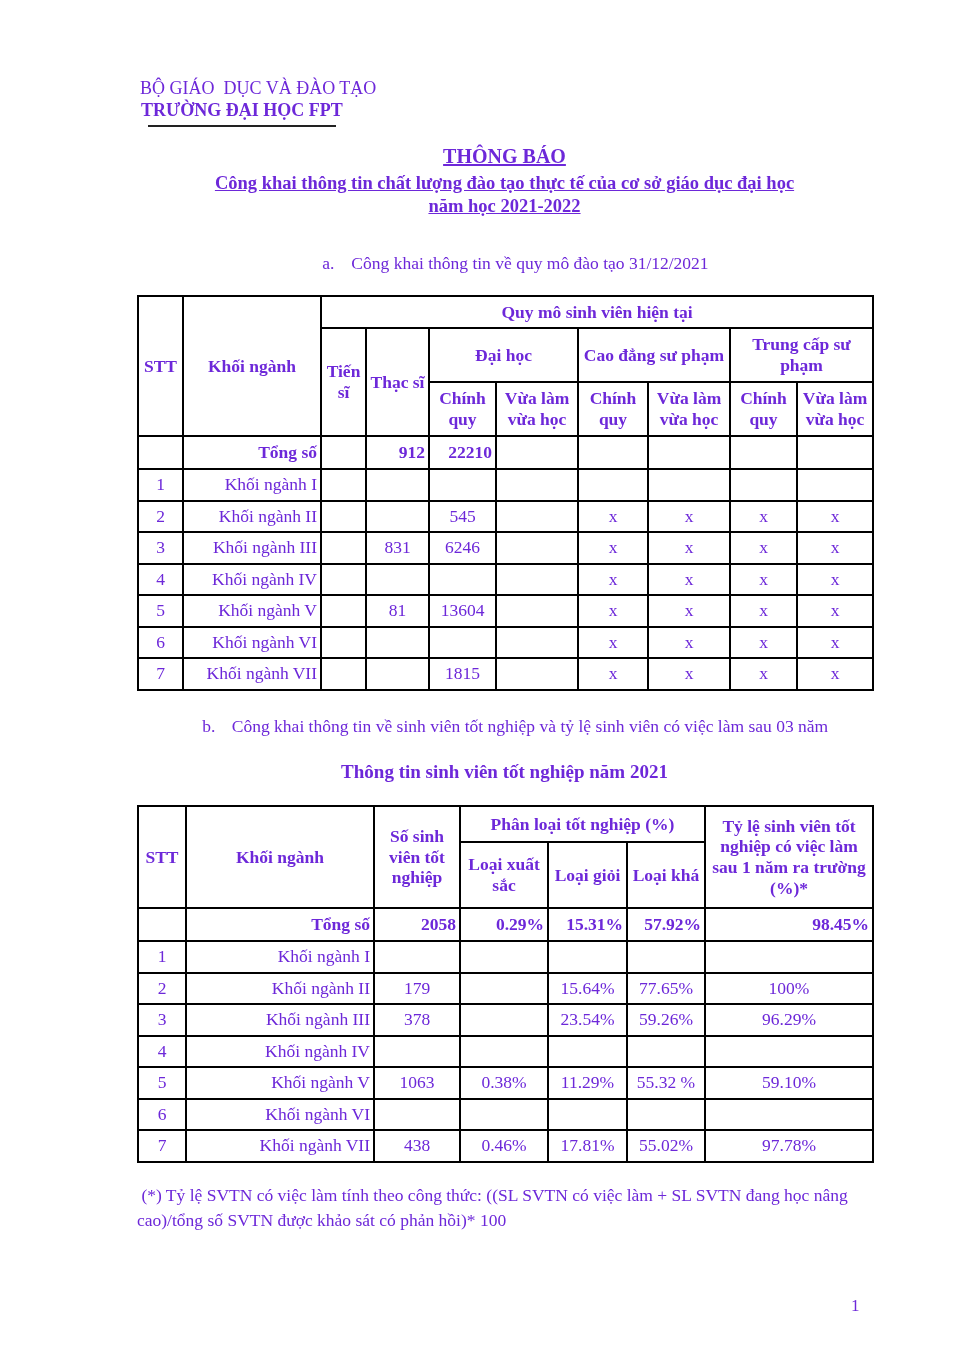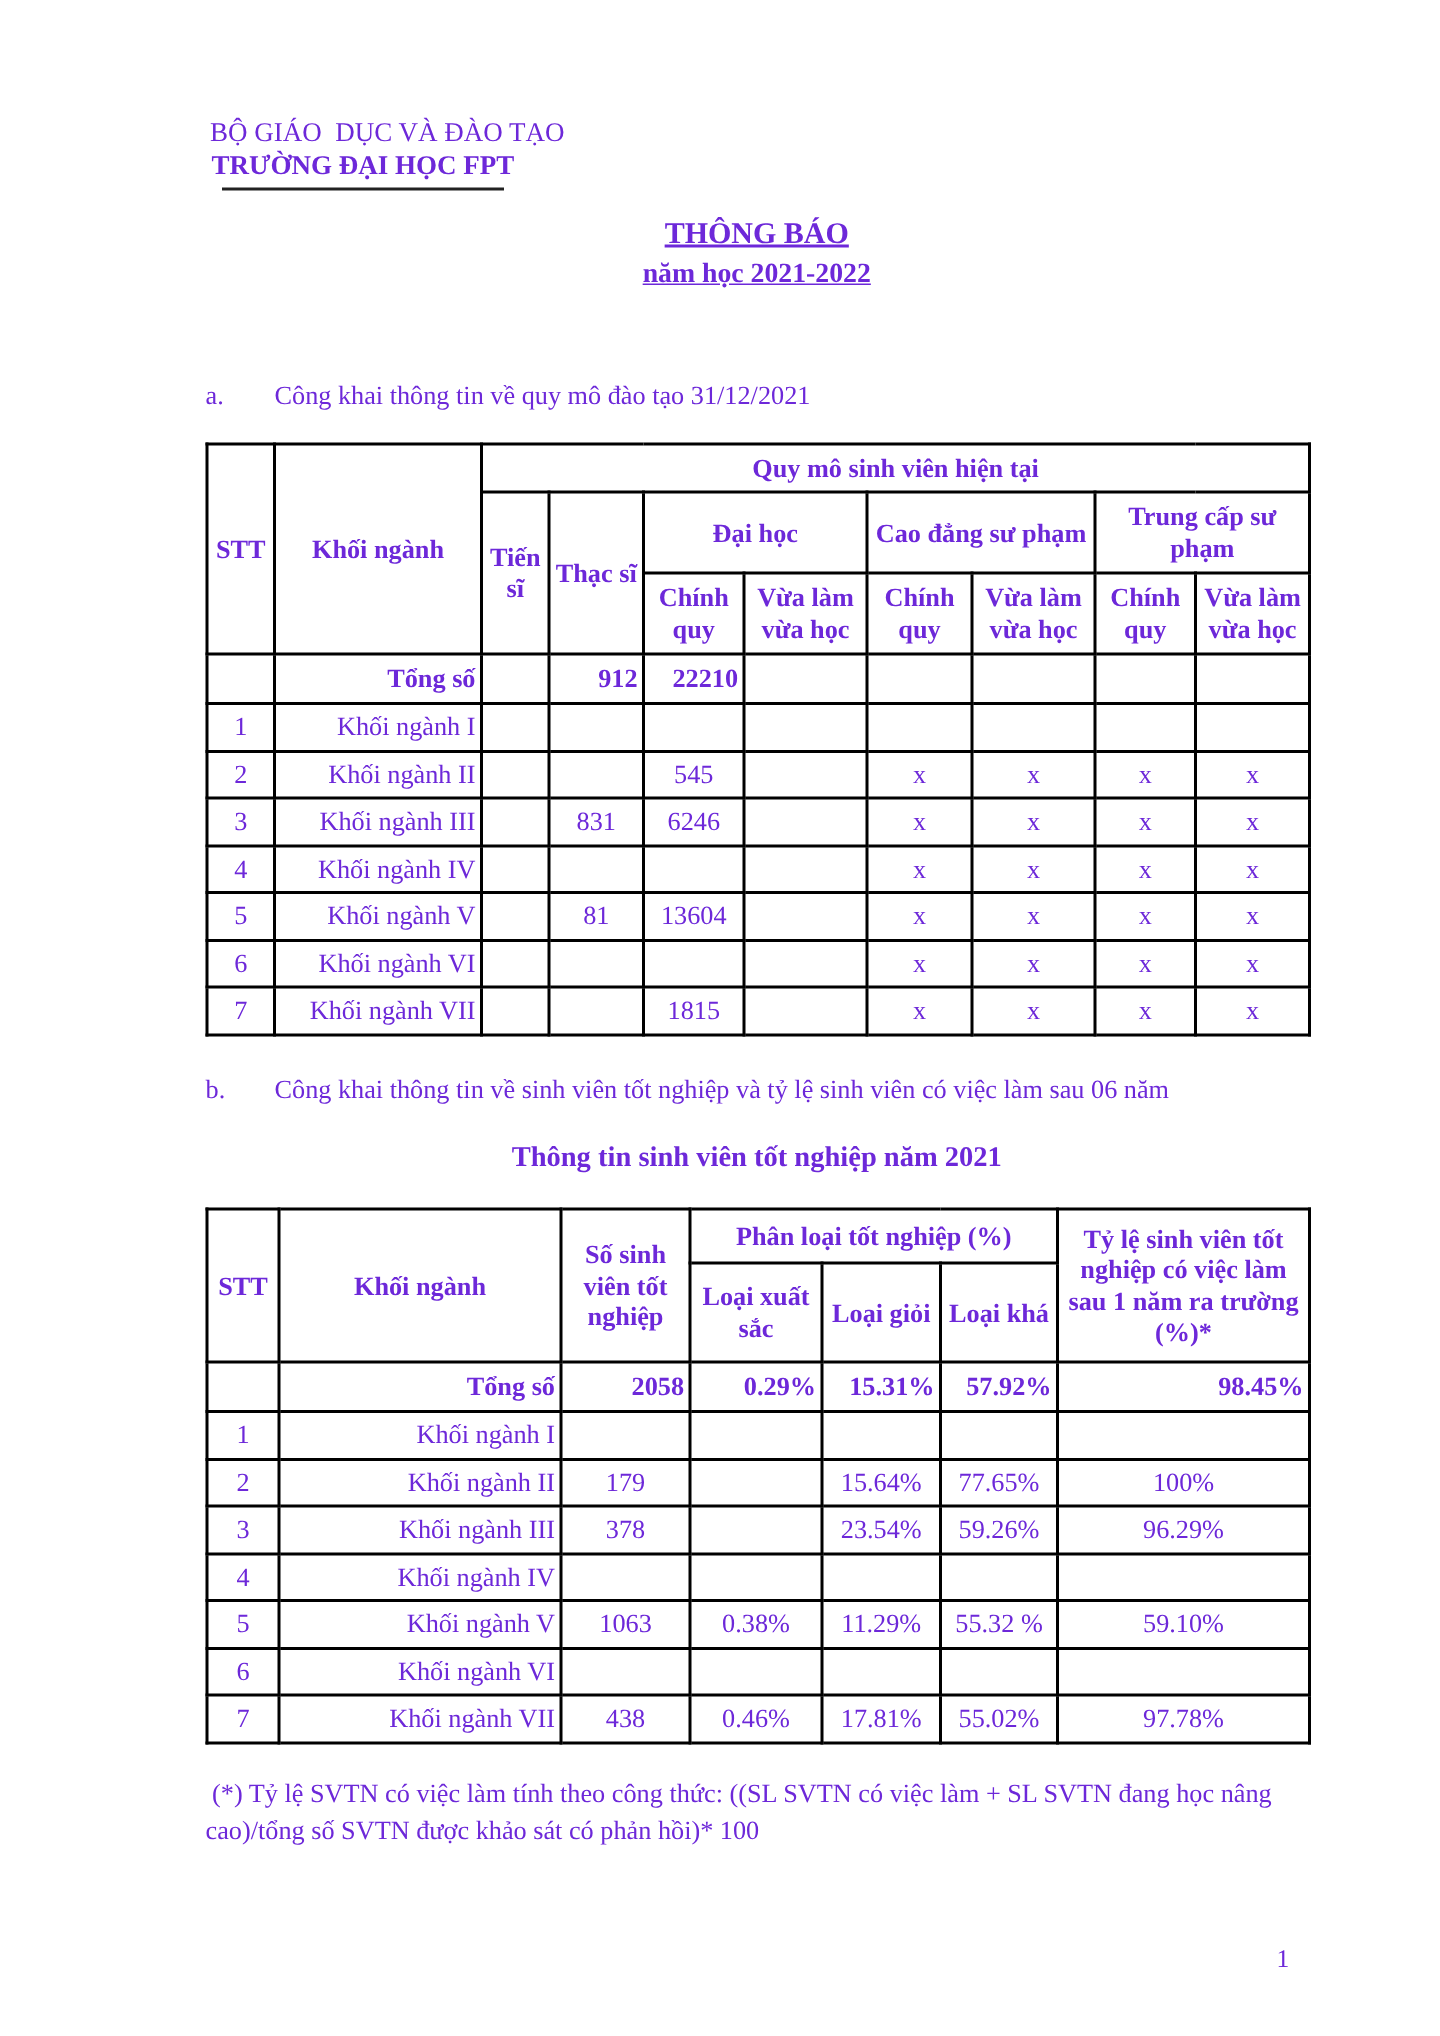--- a/index.html
+++ b/index.html
@@ -8,21 +8,21 @@
 
   .org-block{position:absolute;left:140px;top:78px;}
   .org-line1{font-size:18px;white-space:pre;}
   .org-line2{font-size:18px;font-weight:bold;margin-left:1px;margin-top:1px;}
   .org-underline{width:188px;height:0;border-bottom:2px solid #222;margin-left:8px;margin-top:4px;}
 
   .title-block{position:absolute;left:137px;top:145px;width:735px;text-align:center;text-decoration:underline;}
   .title-main{font-size:20px;font-weight:bold;}
   .title-sub{font-size:18.5px;font-weight:bold;margin-top:4px;line-height:1.26;}
 
-  .section-line{position:absolute;left:137px;width:740px;font-size:17.5px;}
+  .section-line{position:absolute;left:137px;width:740px;font-size:17.5px;text-align:center;}
   .sec-a{top:253px;}
   .sec-b{top:716px;}
   .sec-marker{display:inline-block;width:46px;}
 
   .t2-title{position:absolute;left:137px;top:761px;width:735px;text-align:center;
             font-size:19px;font-weight:bold;}
 
   table{border-collapse:collapse;table-layout:fixed;position:absolute;left:137px;background:#fff;}
   .t1{top:295px;width:735px;}
   .t2{top:805px;width:735px;}
@@ -49,20 +49,21 @@
 
   <div class="org-block">
     <div class="org-line1">BỘ GIÁO  DỤC VÀ ĐÀO TẠO</div>
     <div class="org-line2">TRƯỜNG ĐẠI HỌC FPT</div>
     <div class="org-underline"></div>
   </div>
 
   <div class="title-block">
     <div class="title-main">THÔNG BÁO</div>
     <div class="title-sub">
+      <div>Công khai thông tin chất lượng đào tạo thực tế của cơ sở giáo dục đại học</div>
       <div>năm học 2021-2022</div>
     </div>
   </div>
 
   <div class="section-line sec-a">
     <span class="sec-marker">a.</span><span>Công khai thông tin về quy mô đào tạo 31/12/2021</span>
   </div>
 
   <table class="t1">
     <colgroup>
@@ -193,21 +194,21 @@
           <td></td>
           <td>x</td>
           <td>x</td>
           <td>x</td>
           <td>x</td>
         </tr>
       </tbody>
   </table>
 
   <div class="section-line sec-b">
-    <span class="sec-marker">b.</span><span>Công khai thông tin về sinh viên tốt nghiệp và tỷ lệ sinh viên có việc làm sau 06 năm</span>
+    <span class="sec-marker">b.</span><span>Công khai thông tin về sinh viên tốt nghiệp và tỷ lệ sinh viên có việc làm sau 03 năm</span>
   </div>
 
   <div class="t2-title">Thông tin sinh viên tốt nghiệp năm 2021</div>
 
   <table class="t2">
     <colgroup>
       <col style="width:48px">
         <col style="width:188px">
         <col style="width:86px">
         <col style="width:88px">

